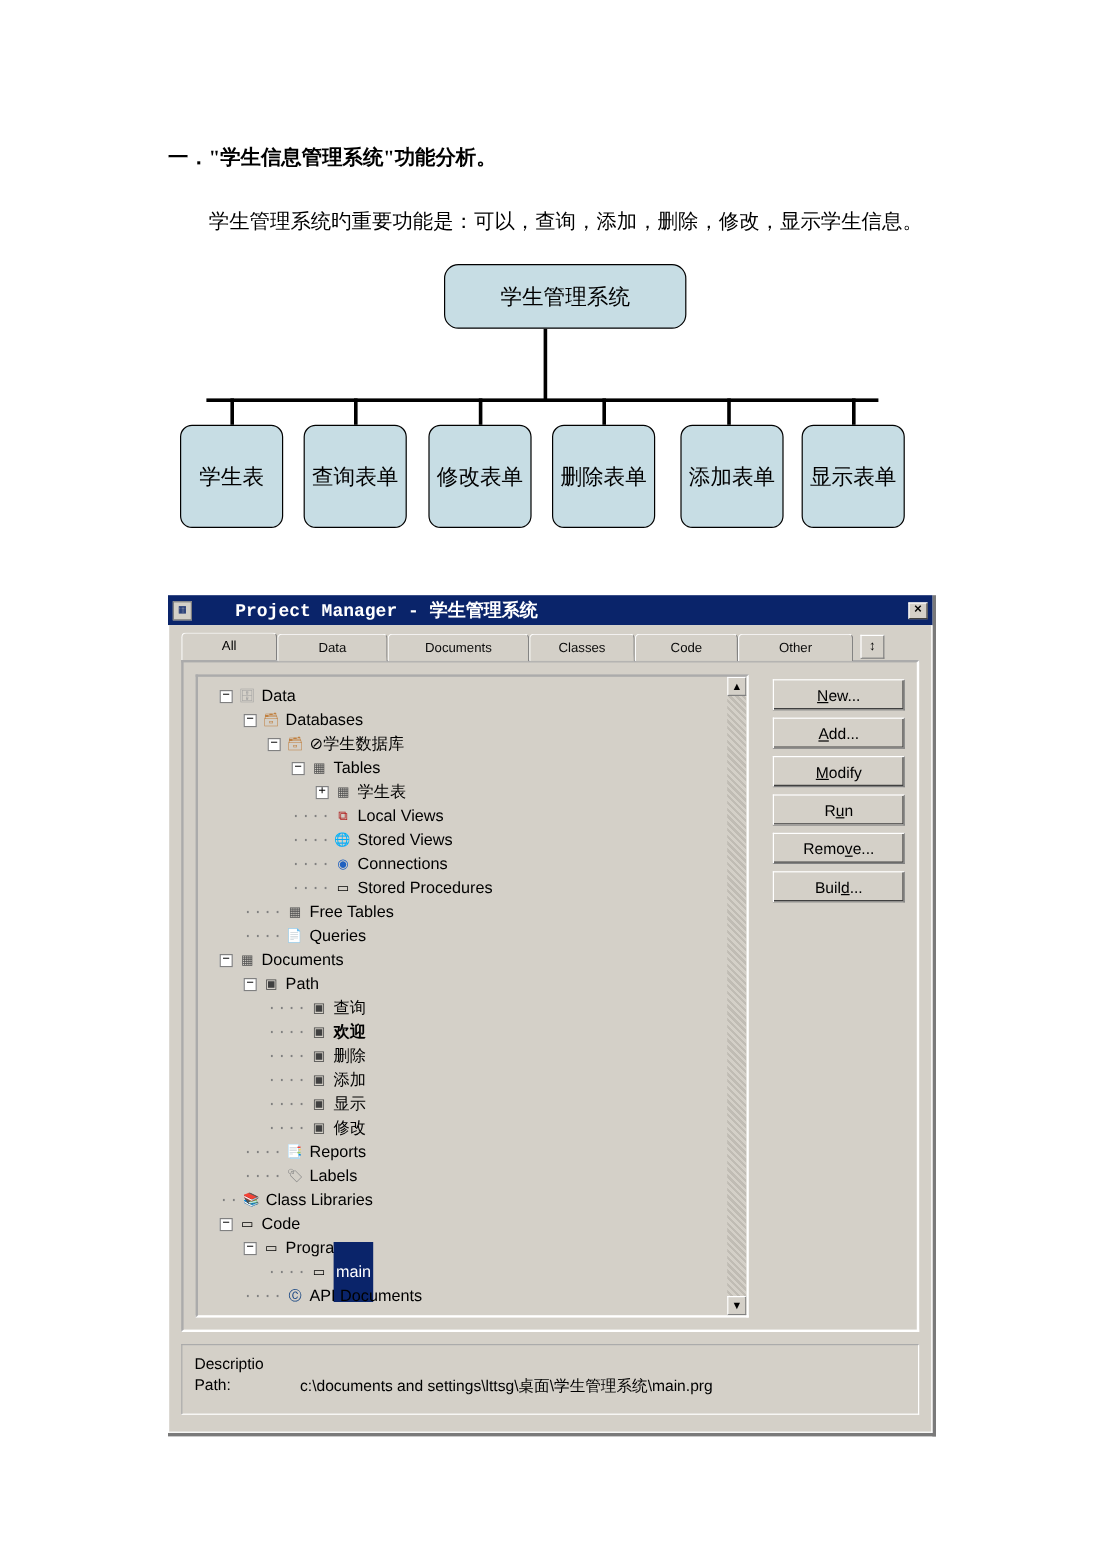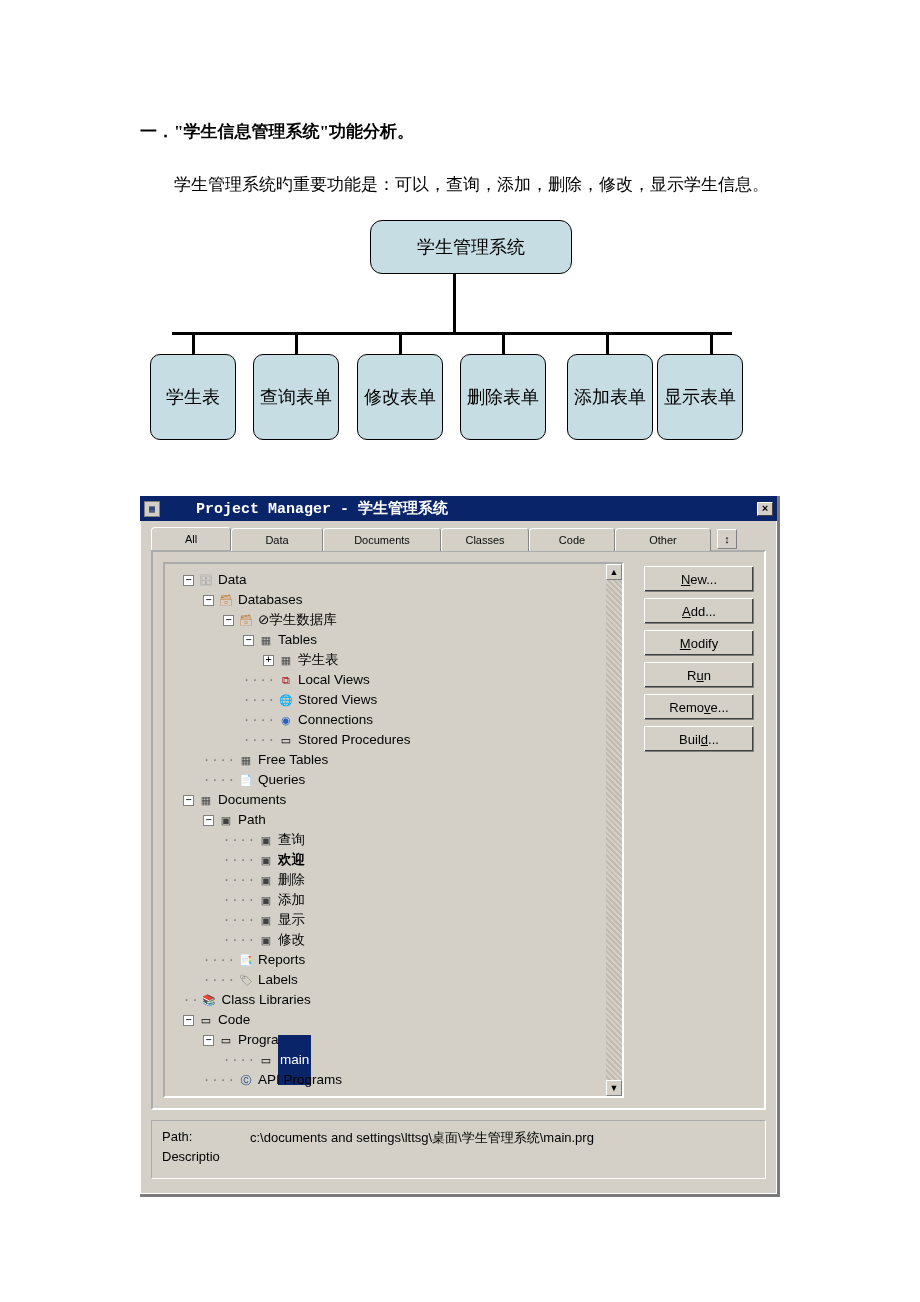--- a/index.html
+++ b/index.html
@@ -44,21 +44,21 @@
     text-align: center;
     line-height: 1.9;
   }
   .root-box { left: 220px; top: 0; width: 202px; height: 54px; border-radius: 12px; }
   .child-box { top: 134px; width: 86px; height: 86px; }
   .c1 { left: 0; }
   .c2 { left: 103px; }
   .c3 { left: 207px; }
   .c4 { left: 310px; }
   .c5 { left: 417px; }
-  .c6 { left: 507px; }
+  .c6 { left: 518px; }
   .vline { position: absolute; background: #000; width: 3px; }
   .hline { position: absolute; background: #000; height: 3px; }
   .root-stem { left: 303px; top: 54px; height: 60px; }
   .bus { left: 22px; top: 112px; width: 560px; }
   .drop { top: 112px; height: 22px; }
   .d1 { left: 42px; } .d2 { left: 145px; } .d3 { left: 249px; } .d4 { left: 352px; } .d5 { left: 456px; } .d6 { left: 560px; }
 
   
   .pm-window {
     width: 640px;
@@ -447,21 +447,21 @@
             <div class="row">
                 <span class="ind i3"></span>
                 <span class="dots">····</span>
                 <span class="ico ico-code">▭</span>
                 <span class="lbl sel">main</span>
               </div>
             <div class="row">
                 <span class="ind i2"></span>
                 <span class="dots">····</span>
                 <span class="ico ico-api">Ⓒ</span>
-                <span class="lbl">API Programs</span>
+                <span class="lbl">API Documents</span>
               </div>
           </div>
           <div class="pm-scroll">
             <div class="sbtn">▲</div>
             <div class="strack"></div>
             <div class="sbtn">▼</div>
           </div>
         </div>
         <div class="pm-buttons">
           <div class="pm-btn">
@@ -479,22 +479,22 @@
           <div class="pm-btn">
               <span>Remo<u>v</u>e...</span>
             </div>
           <div class="pm-btn">
               <span>Buil<u>d</u>...</span>
             </div>
         </div>
       </div>
       <div class="pm-footer">
         <div class="line">
+            <span class="k">Descriptio</span>
+          </div>
+        <div class="line">
           <span class="k">Path:</span>
           <span>c:\documents and settings\lttsg\桌面\学生管理系统\main.prg</span>
         </div>
-        <div class="line">
-            <span class="k">Descriptio</span>
-          </div>
       </div>
     </div>
   </div>
 </div>
 
 </body></html>

